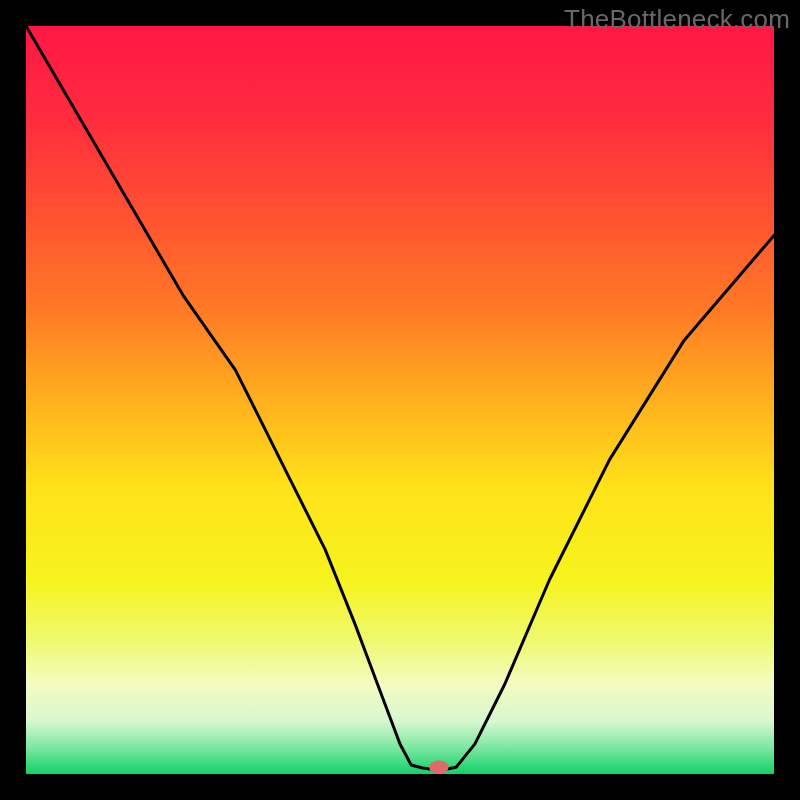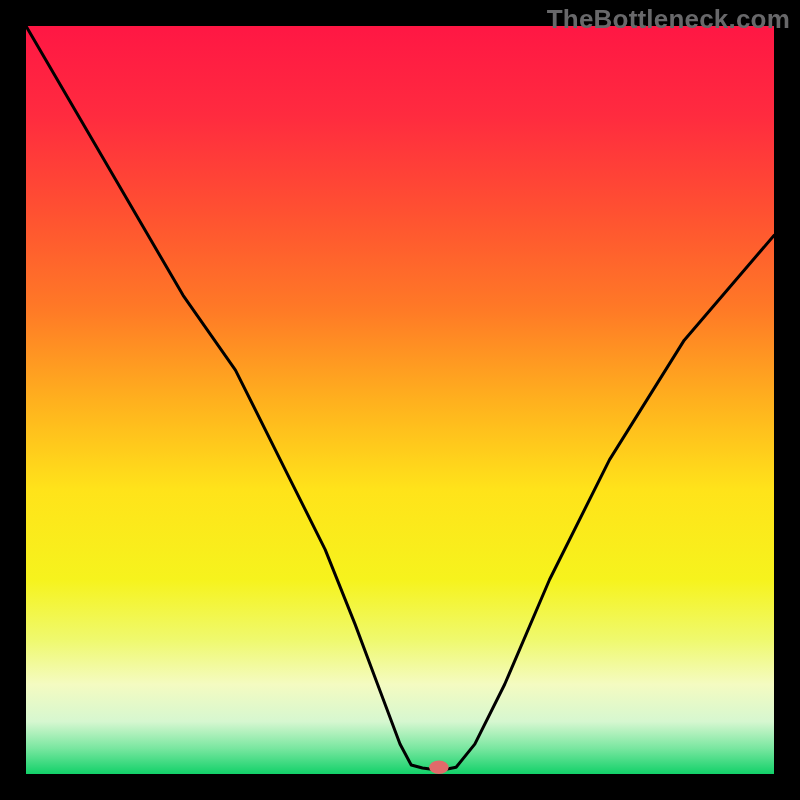--- a/index.html
+++ b/index.html
@@ -23,21 +23,21 @@
     width: 748px;
     height: 748px;
     overflow: hidden;
   }
   .watermark {
     position: absolute;
     top: 4px;
     right: 10px;
     font-family: Arial, Helvetica, sans-serif;
     font-size: 26px;
-    font-weight: 700;
+    font-weight: 400;
     color: #68686a;
     letter-spacing: 0.2px;
     user-select: none;
   }
   svg { display: block; }
 </style>
 </head>
 <body>
 
 <div class="frame">

